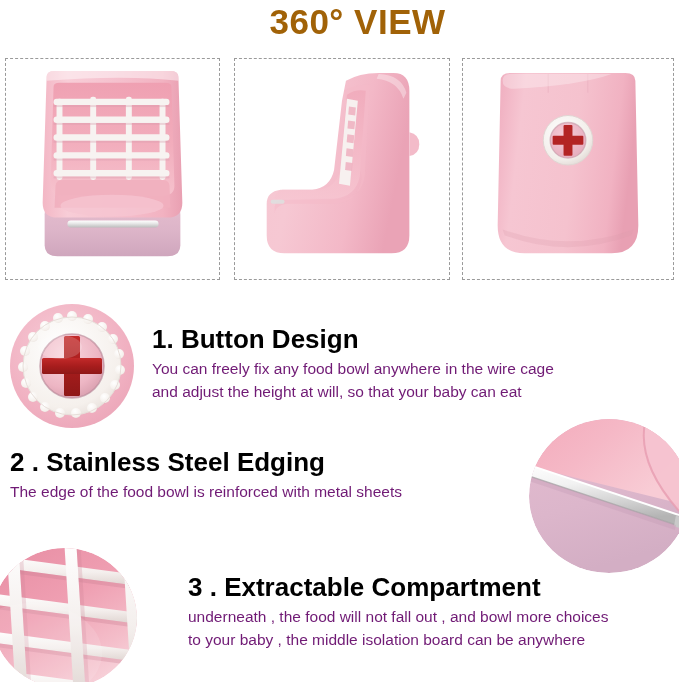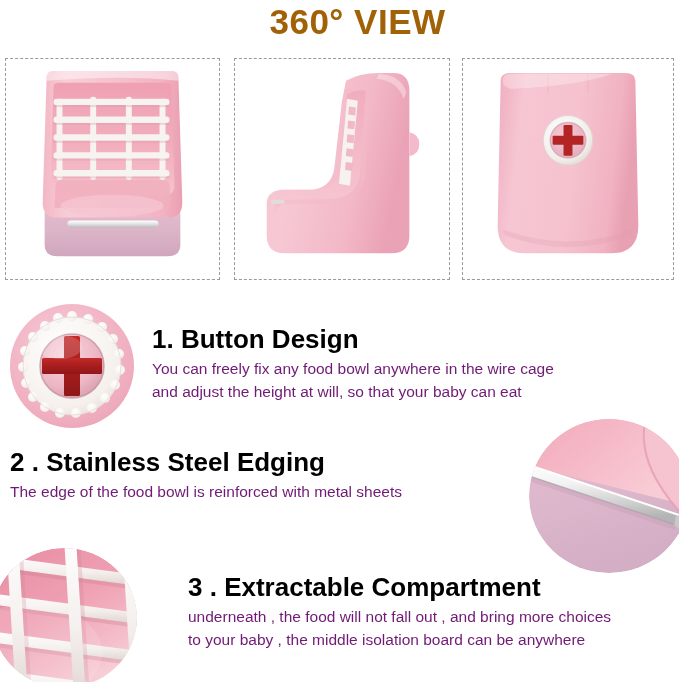--- a/index.html
+++ b/index.html
@@ -402,18 +402,18 @@
         </g>
 
         <ellipse cx="40" cy="105" rx="70" ry="50" fill="#ffffff" opacity="0.12"></ellipse>
       </g>
     </svg>
   </div>
 
   <div class="feature" id="feature-3">
     <div class="f-head">3 . Extractable Compartment</div>
     <div class="f-body">
-      <div>underneath , the food will not fall out , and bring more choices</div>
+      <div>underneath , the food will not fall out , and bowl more choices</div>
       <div>to your baby , the middle isolation board can be anywhere</div>
     </div>
   </div>
 
 </div>
 
 </body></html>

